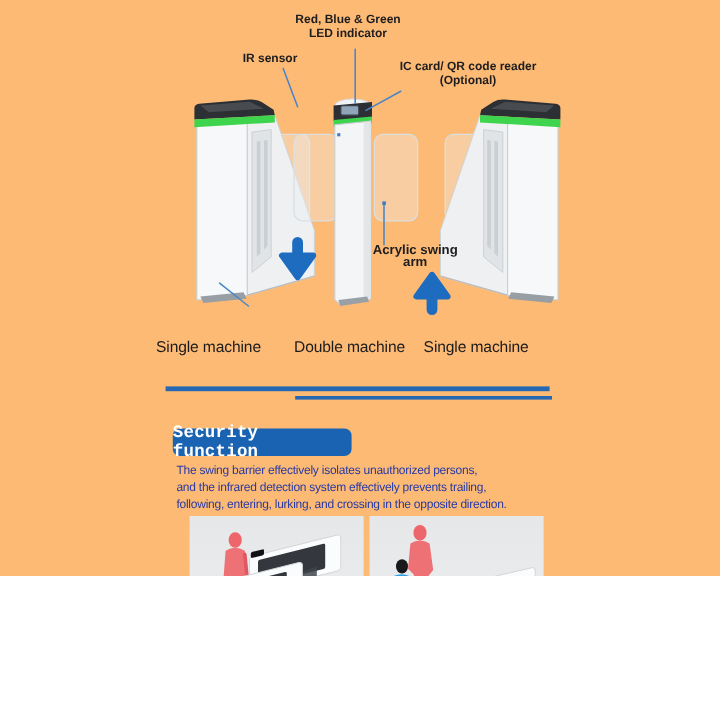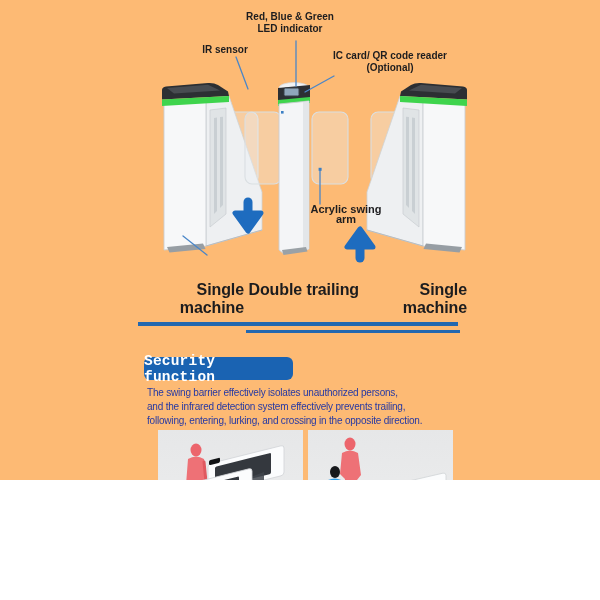--- a/index.html
+++ b/index.html
@@ -7,21 +7,21 @@
     position:relative;width:600px;height:480px;background:#fdba74;overflow:hidden;
     font-family:"Liberation Sans", sans-serif;
   }
   .abs{position:absolute;}
   .callout-label{
     font-weight:bold;font-size:10px;line-height:11.5px;color:#1d1d1f;
     text-align:center;white-space:pre-line;letter-spacing:0;
   }
   .callout-label.small{font-size:11px;line-height:10px;}
   .caption{
-    font-weight:bold;font-size:16px;color:#1c1c1e;text-align:right;letter-spacing:-0.1px;
+    font-weight:normal;font-size:13px;color:#1c1c1e;text-align:left;letter-spacing:-0.1px;
   }
   .divider{background:var(--divider-blue);}
   .section-title{
     display:flex;align-items:center;justify-content:center;
     background:var(--accent-blue);color:#ffffff;font-weight:bold;
     font-size:14.5px;border-radius:6px;letter-spacing:0.2px;font-family:Liberation Mono, monospace;
   }
   .section-desc{
     font-weight:normal;font-size:10px;line-height:13.8px;color:var(--text-blue);
     white-space:pre-line;letter-spacing:-0.2px;
@@ -87,21 +87,21 @@
   </svg>
 
   <div class="abs callout-label" style="left:230px;top:11px;width:120px;">Red, Blue &amp; Green
 LED indicator</div>
   <div class="abs callout-label" style="left:192px;top:44px;width:66px;">IR sensor</div>
   <div class="abs callout-label" style="left:294px;top:50px;width:120px;margin-left:36px;">IC card/ QR code reader
 (Optional)</div>
   <div class="abs callout-label small" style="left:308px;top:204px;width:76px;">Acrylic swing arm</div>
 
   <div class="abs caption" style="left:130px;top:281px;width:114px;">Single machine</div>
-  <div class="abs caption" style="left:245px;top:281px;width:114px;">Double trailing</div>
+  <div class="abs caption" style="left:245px;top:281px;width:114px;">Double machine</div>
   <div class="abs caption" style="left:353px;top:281px;width:114px;">Single machine</div>
 
   <div class="abs divider" style="left:138px;top:322px;width:320px;height:4px;"></div>
   <div class="abs divider" style="left:246px;top:329.5px;width:214px;height:3px;"></div>
 
   <div class="abs section-title" style="left:144px;top:357px;width:149px;height:23px;">Security function</div>
 
   <div class="abs section-desc" style="left:147px;top:386px;width:344px;">The swing barrier effectively isolates unauthorized persons,
 and the infrared detection system effectively prevents trailing,
 following, entering, lurking, and crossing in the opposite direction.</div>

